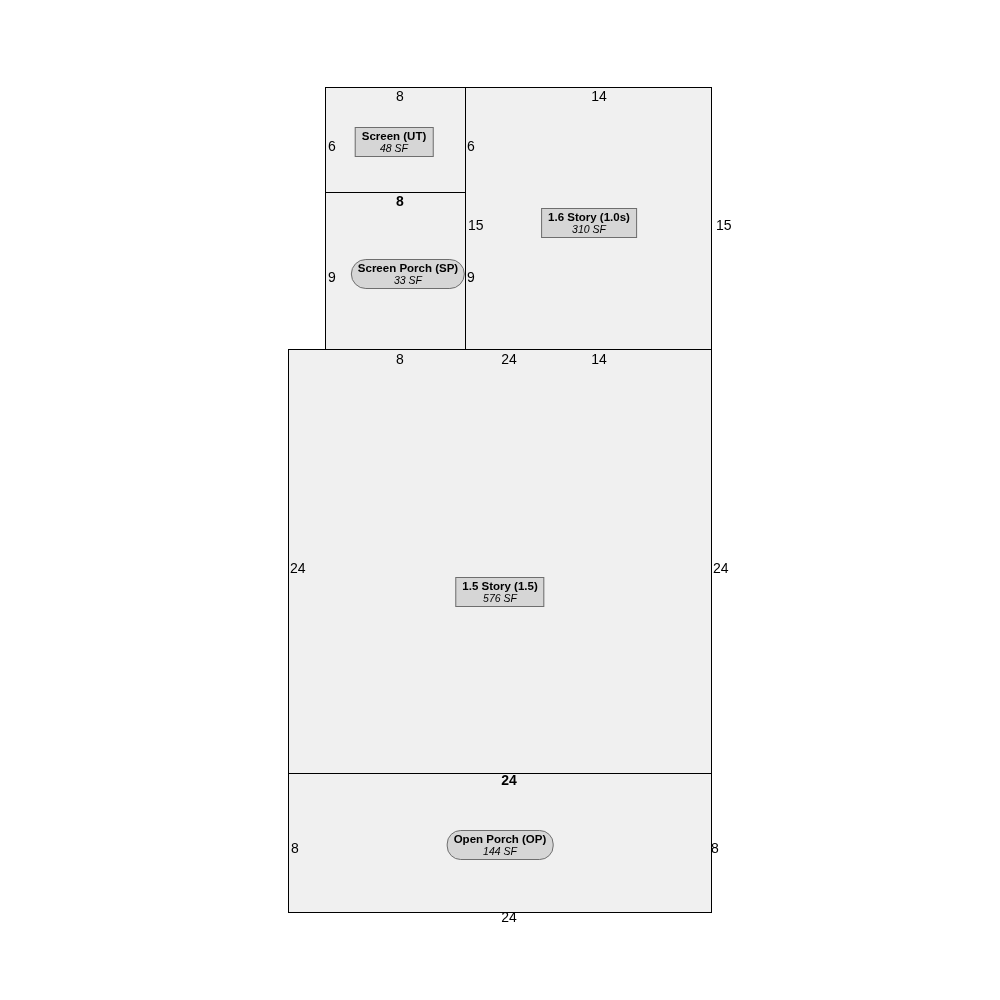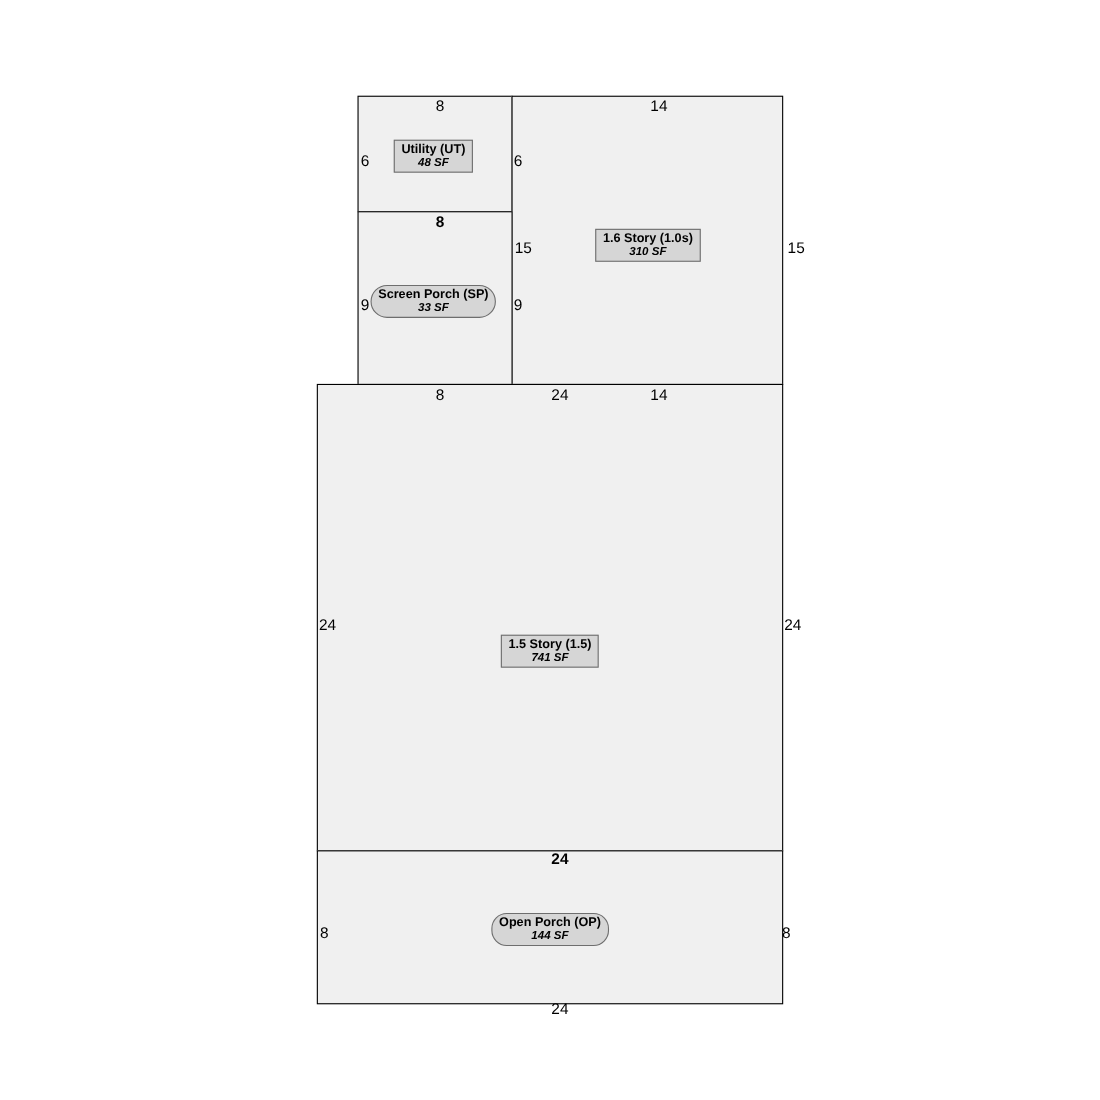--- a/index.html
+++ b/index.html
@@ -35,21 +35,20 @@
     display: block;
     font-weight: bold;
     font-size: 11.5px;
     line-height: 13px;
   }
   .area-label .area-sf {
     display: block;
     font-style: italic;
     font-size: 10.5px;
     line-height: 11px;
-    font-weight: bold;
   }
   .dim {
     position: absolute;
     font-size: 14px;
     line-height: 14px;
     white-space: nowrap;
   }
   .dim.anchor-center { transform: translate(-50%, -50%); }
   .dim.anchor-left   { transform: translate(0, -50%); }
   .dim.bold          { font-weight: bold; }
@@ -59,37 +58,37 @@
 
 <div class="canvas">
 
   <div class="region" style="left:325px; top:87px; width:141px; height:106px;"></div>
   <div class="region" style="left:465px; top:87px; width:247px; height:263px;"></div>
   <div class="region" style="left:325px; top:192px; width:141px; height:158px;"></div>
   <div class="region" style="left:288px; top:349px; width:424px; height:425px;"></div>
   <div class="region" style="left:288px; top:773px; width:424px; height:140px;"></div>
 
   <div class="area-label" style="left:394px; top:142px;">
-    <span class="area-title">Utility (UT)</span>
+    <span class="area-title">Screen (UT)</span>
     <span class="area-sf">48 SF</span>
   </div>
 
   <div class="area-label" style="left:589px; top:223px;">
     <span class="area-title">1.6 Story (1.0s)</span>
     <span class="area-sf">310 SF</span>
   </div>
 
-  <div class="area-label" style="left:394px; top:274px;border-radius:15px;">
+  <div class="area-label" style="left:408px; top:274px;border-radius:15px;">
     <span class="area-title">Screen Porch (SP)</span>
     <span class="area-sf">33 SF</span>
   </div>
 
   <div class="area-label" style="left:500px; top:592px;">
     <span class="area-title">1.5 Story (1.5)</span>
-    <span class="area-sf">741 SF</span>
+    <span class="area-sf">576 SF</span>
   </div>
 
   <div class="area-label" style="left:500px; top:845px;border-radius:14px;">
     <span class="area-title">Open Porch (OP)</span>
     <span class="area-sf">144 SF</span>
   </div>
 
   <div id="dims">
       <span class="dim anchor-center" style="left: 400px; top: 96px;">8</span>
       <span class="dim anchor-center" style="left: 599px; top: 96px;">14</span>

